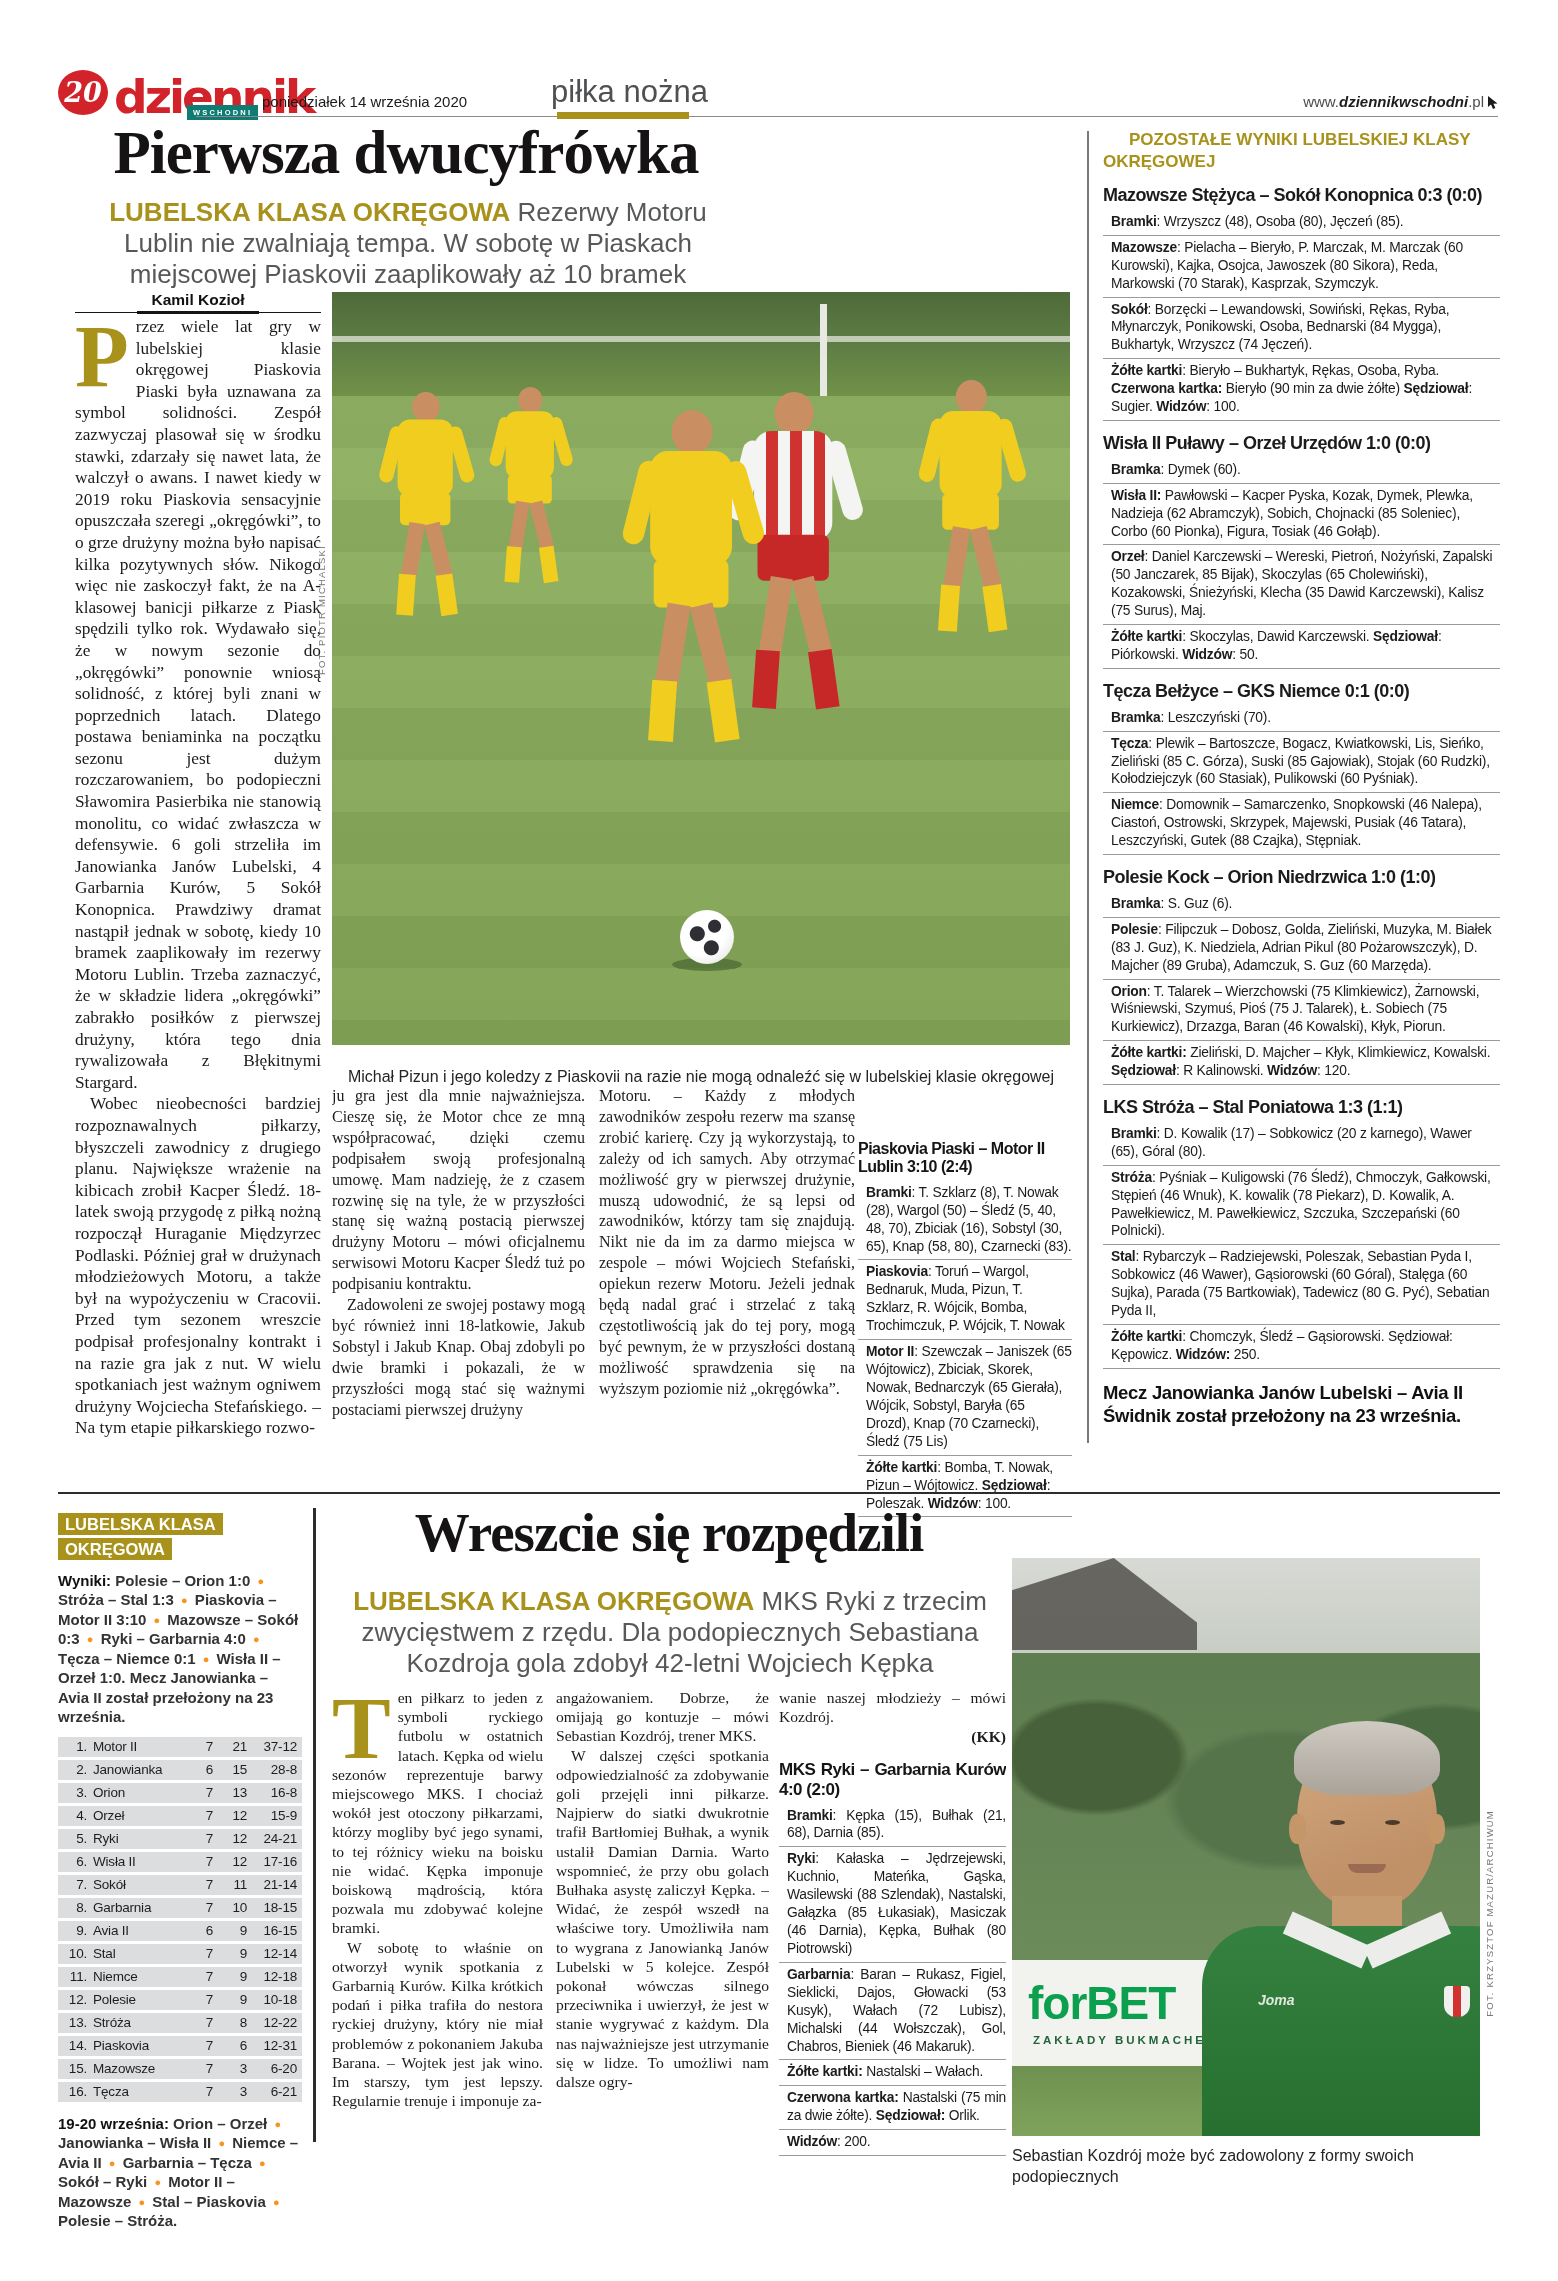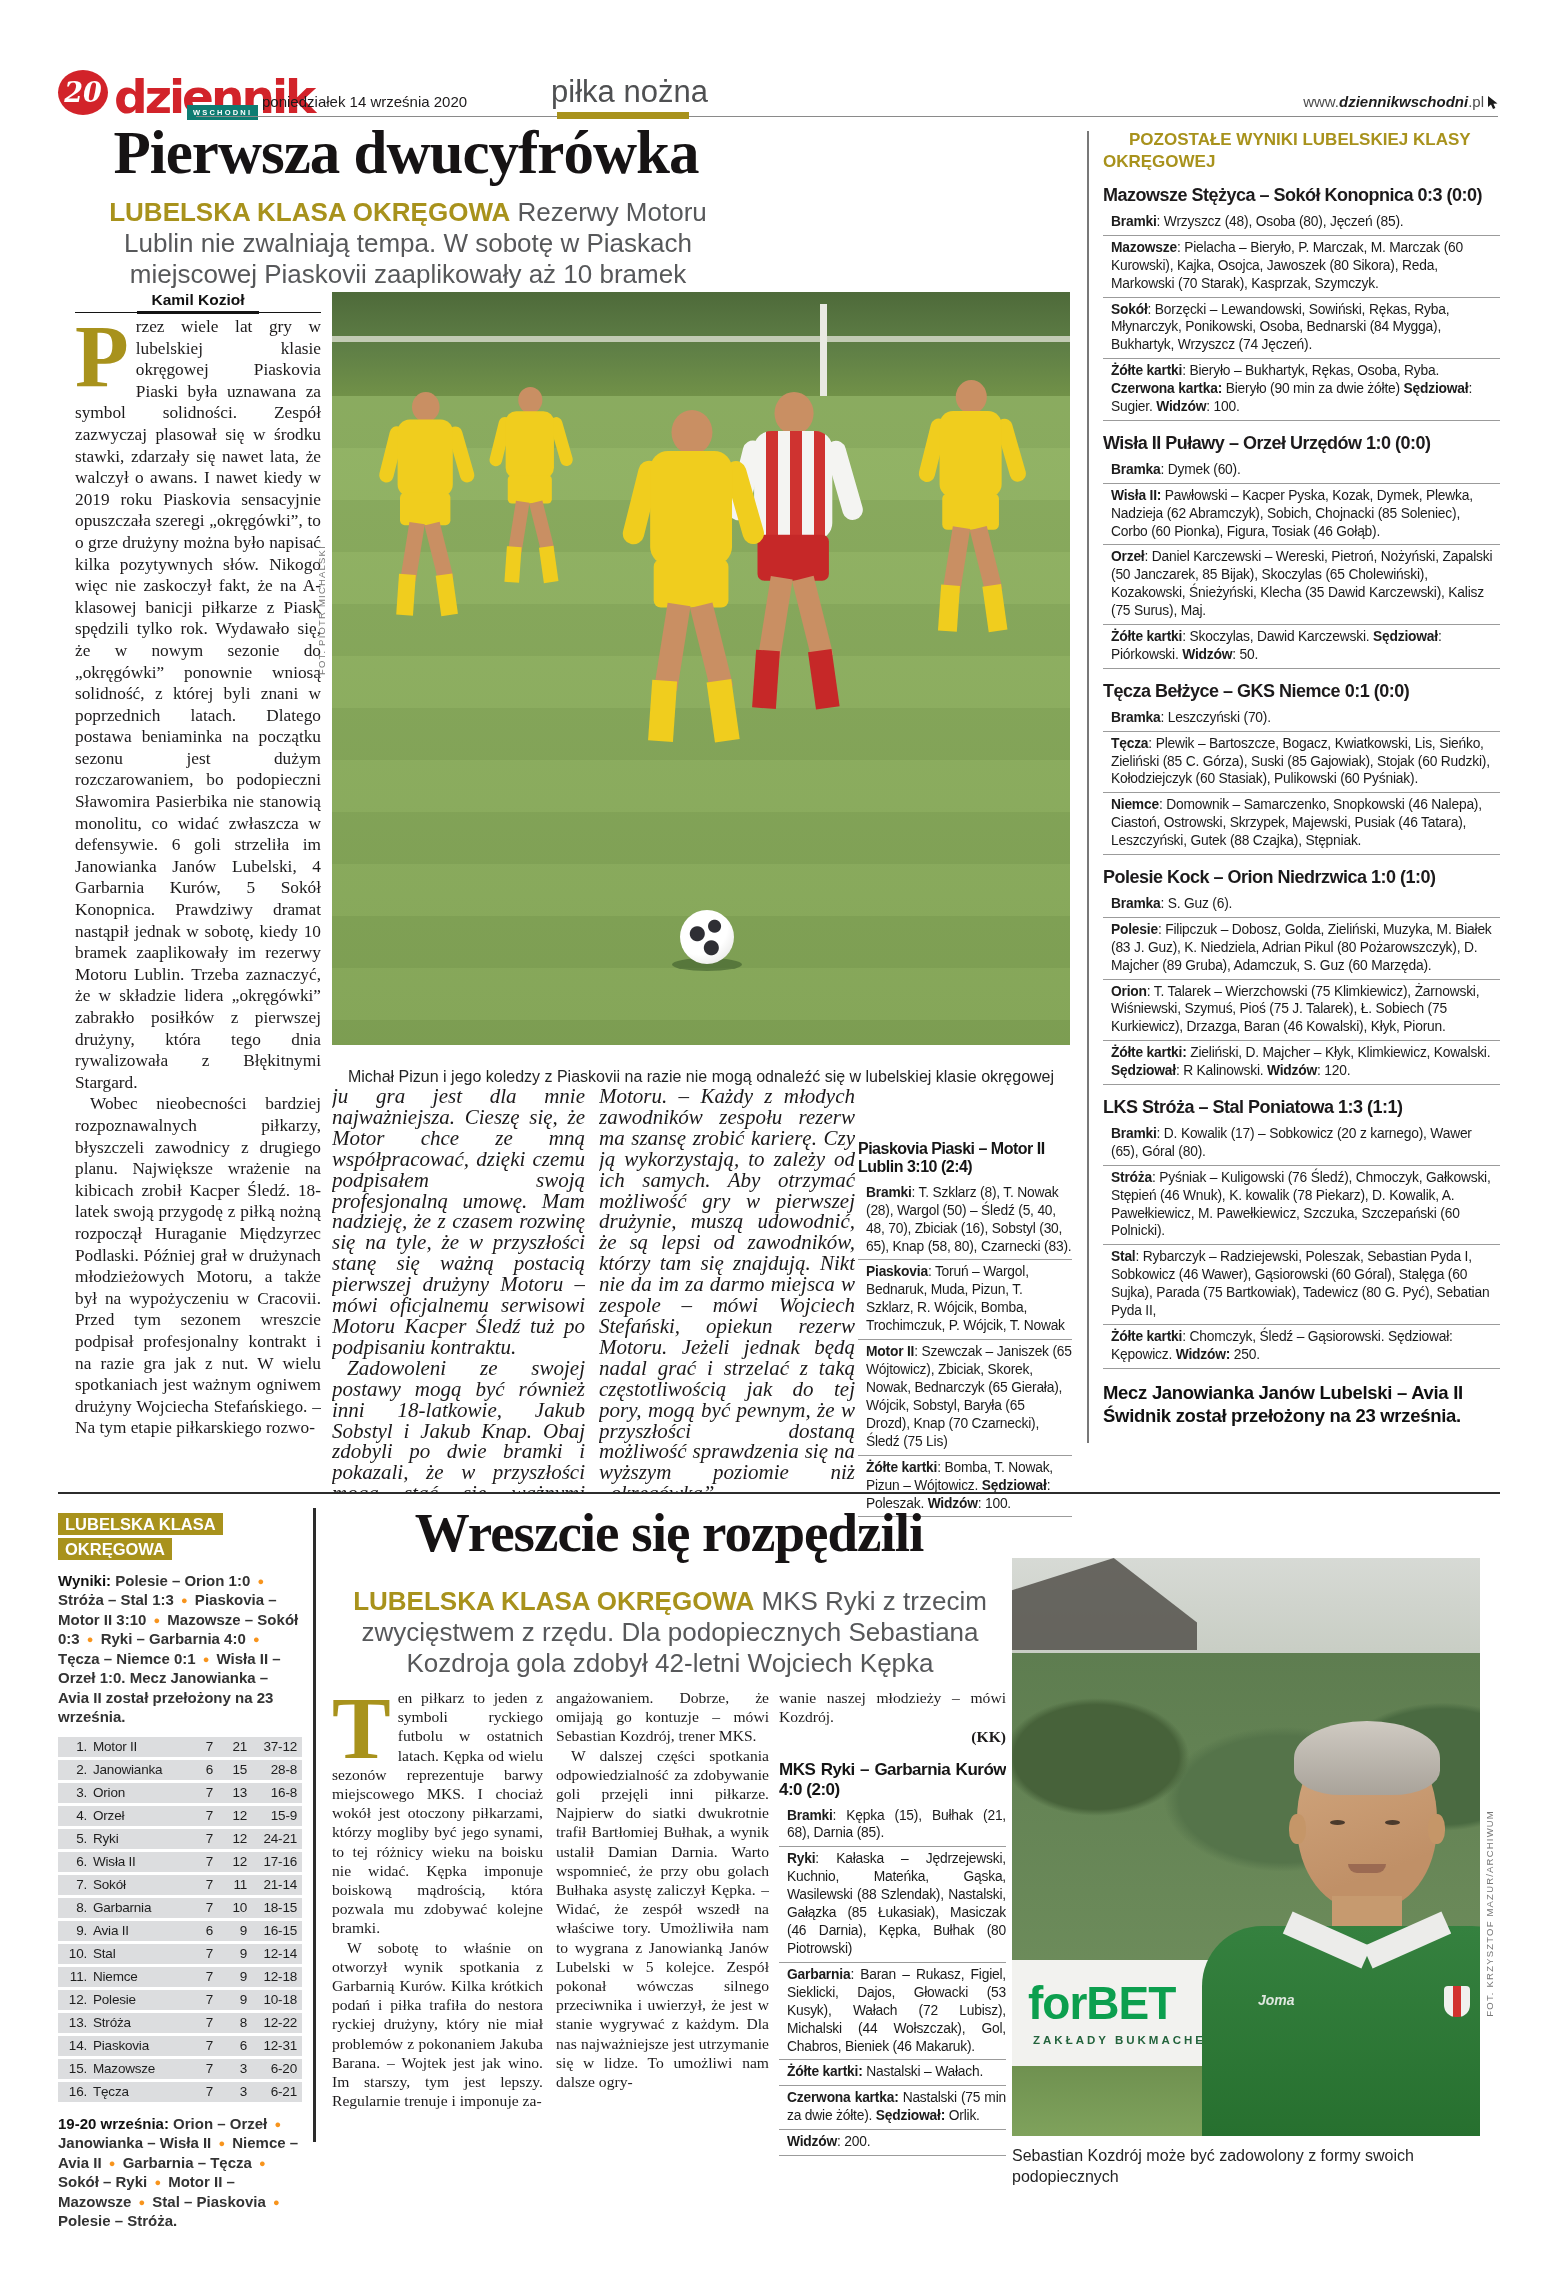--- a/index.html
+++ b/index.html
@@ -31,21 +31,21 @@
 
   
   .byline-wrap{position:absolute;left:75px;top:291px;width:246px;text-align:center;border-bottom:1px solid #141414;}
   .byline{display:inline-block;font:700 15.5px "Liberation Sans",sans-serif;color:#111;
           border-bottom:3px solid #141414;padding:0 14px 2px;margin-bottom:-2px;}
   .body{text-align:justify;}
   .body p{margin:0;}
   .body p.ind{text-indent:15px;}
   .colA{position:absolute;left:75px;top:316px;width:246px;height:1130px;overflow:hidden;
         font-size:17.3px;line-height:21.6px;}
-  .colM{position:absolute;top:1086px;height:406px;overflow:hidden;font-size:21px;line-height:20.9px;font-style:italic;}
+  .colM{position:absolute;top:1086px;height:406px;overflow:hidden;font-size:16px;line-height:20.9px;}
   #colB{left:332px;width:253px;}
   #colC{left:599px;width:256px;}
   .dc{float:left;font:700 88px/70px "Liberation Serif",serif;color:#a8921c;padding:6px 7px 0 0;}
 
   
   .vcred{position:absolute;writing-mode:vertical-rl;transform:rotate(180deg);
          font:9.5px "Liberation Sans",sans-serif;color:#777;letter-spacing:1.2px;}
   #main-photo{position:absolute;left:332px;top:292px;width:738px;height:753px;overflow:hidden;background:#7fa355;}
   .ph-top{position:absolute;top:0;left:0;right:0;height:104px;
           background:linear-gradient(180deg,#4e6a3a,#5f7f46 55%,#719148);}

